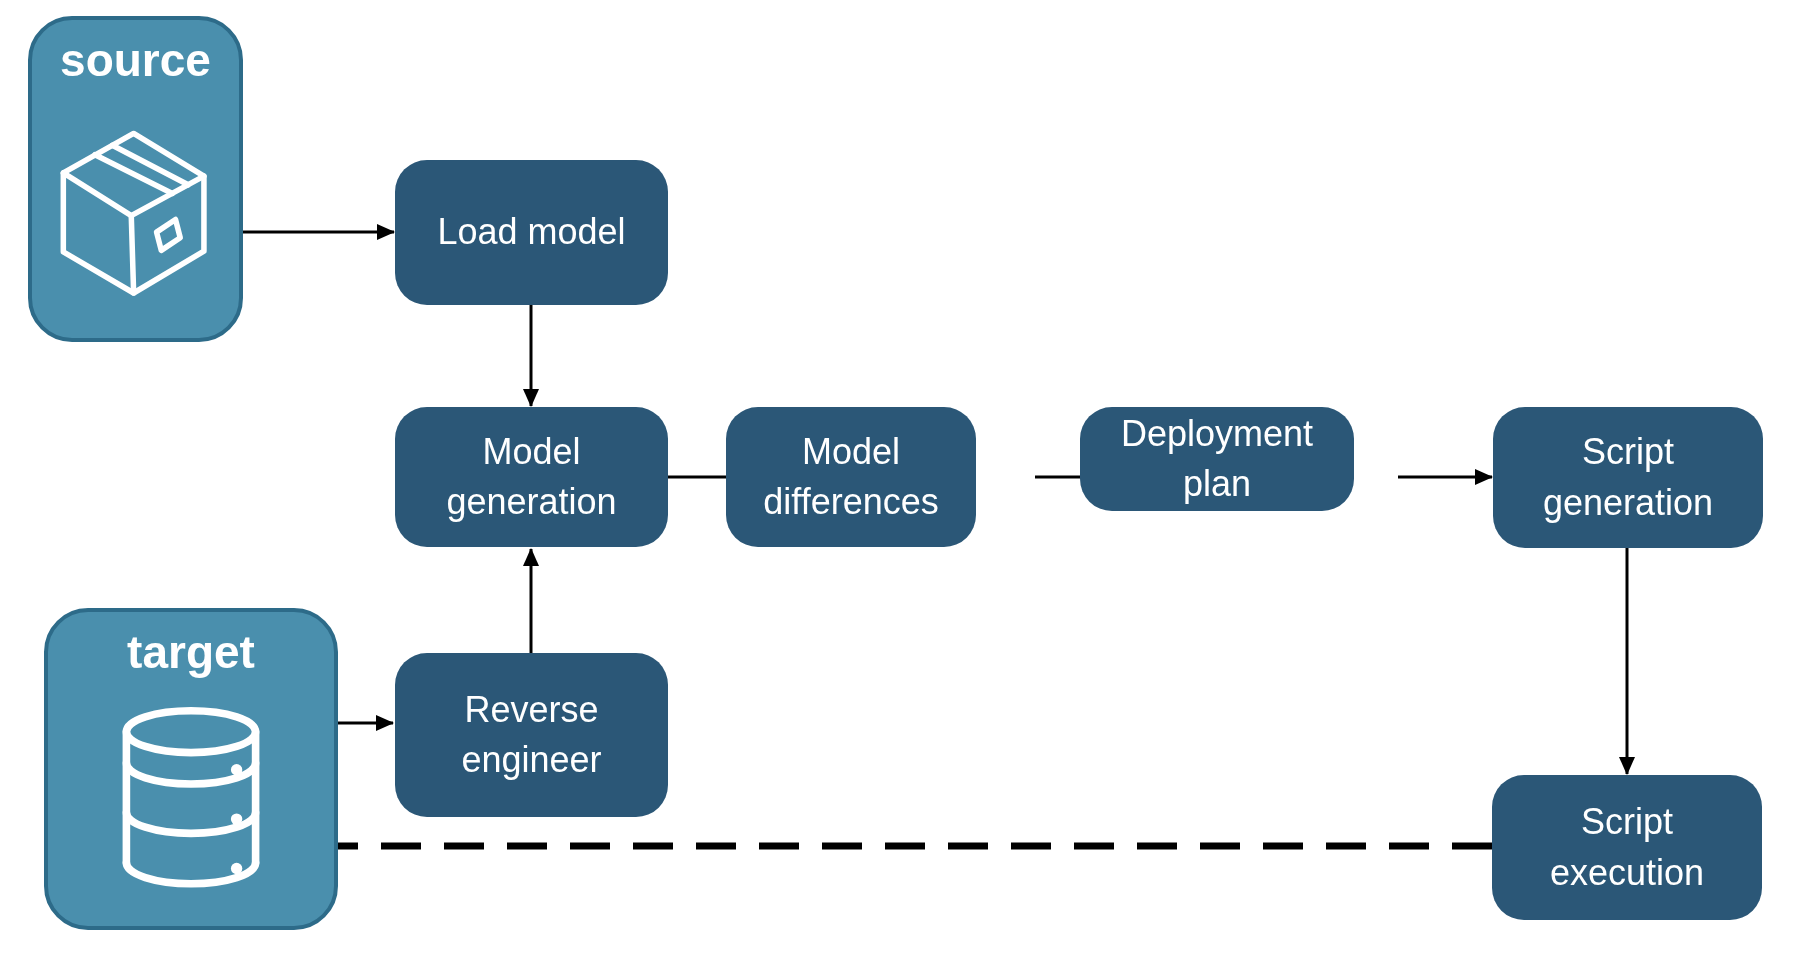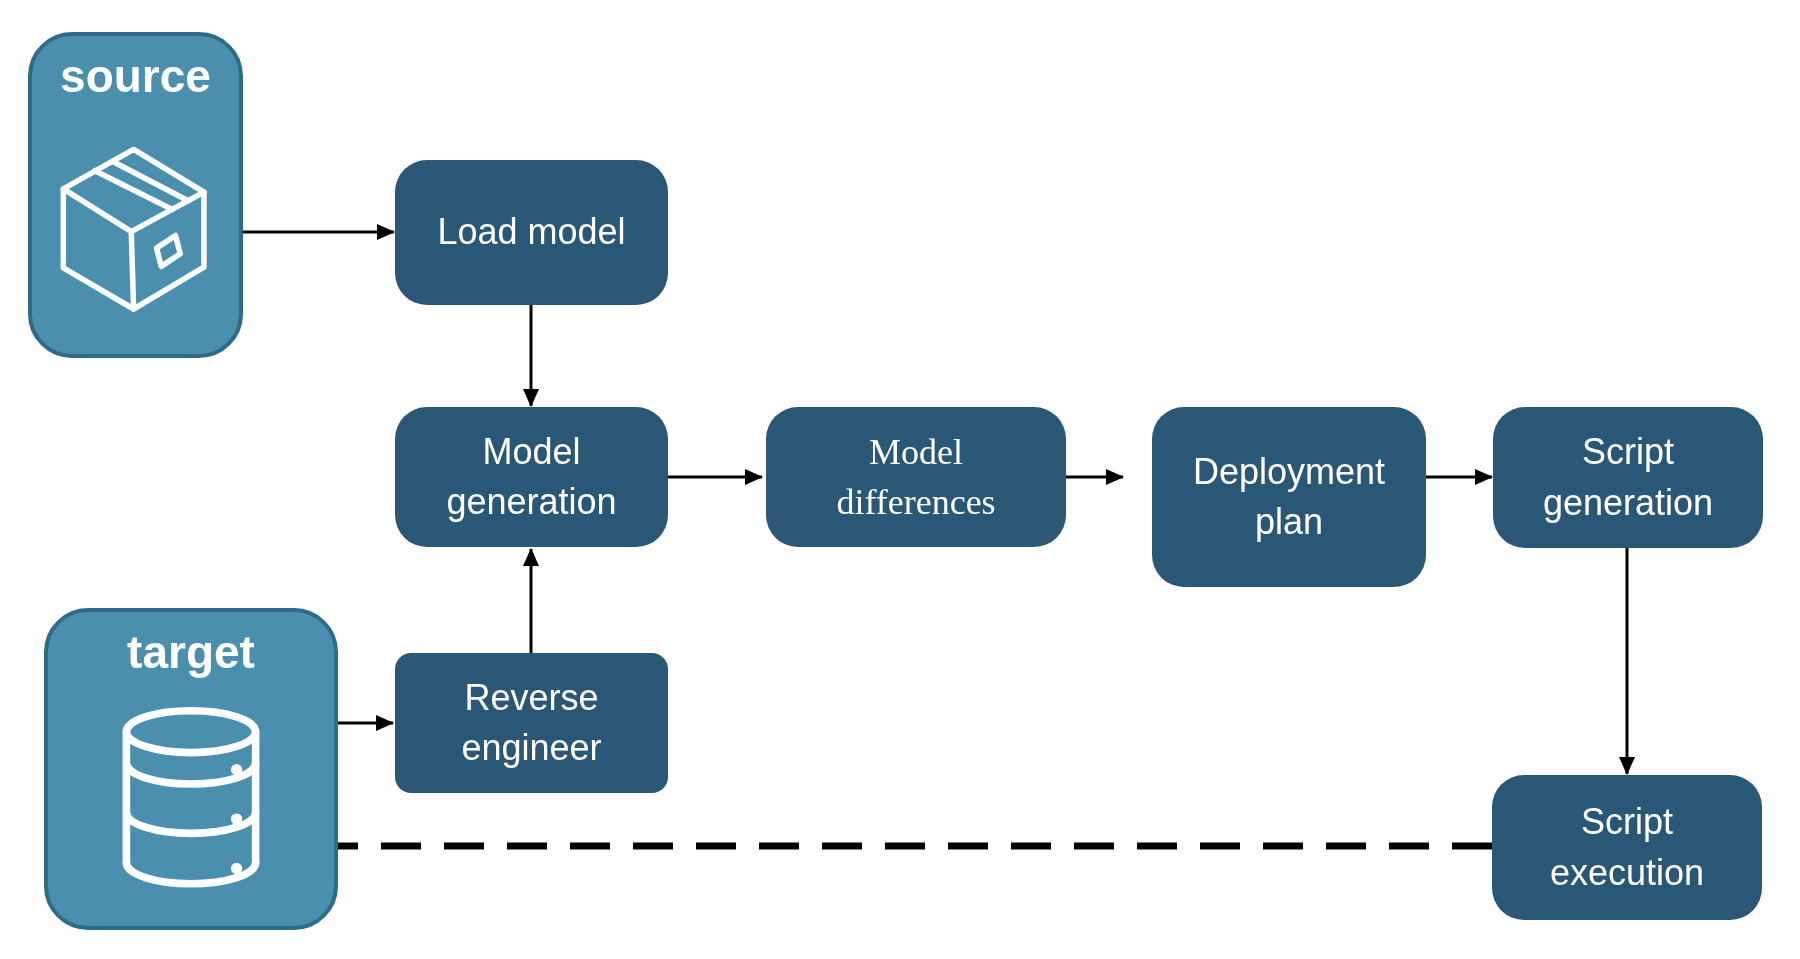--- a/index.html
+++ b/index.html
@@ -36,27 +36,27 @@
   .process-node{
     background:var(--process-fill,#2B5777);
     border-radius:32px;
     display:flex;align-items:center;justify-content:center;
     text-align:center;
     color:var(--label-text,#fff);
     font-size:36px;line-height:1.4;
     padding:0 40px;
   }
 
-  #node-source{left:28px;top:32px;width:215px;height:326px;}
+  #node-source{left:28px;top:16px;width:215px;height:326px;}
   #node-target{left:44px;top:608px;width:294px;height:322px;}
   #node-load-model{left:395px;top:160px;width:273px;height:145px;}
   #node-model-comparison{left:395px;top:407px;width:273px;height:140px;}
-  #node-reverse-engineer{left:395px;top:653px;width:273px;height:140px;border-radius:16px;}
-  #node-model-differences{left:766px;top:407px;width:300px;height:140px;font-family:Liberation Serif, serif;}
-  #node-deployment-plan{left:1152px;top:407px;width:274px;height:180px;justify-content:center;}
+  #node-reverse-engineer{left:395px;top:653px;width:273px;height:164px;}
+  #node-model-differences{left:726px;top:407px;width:250px;height:140px;}
+  #node-deployment-plan{left:1080px;top:407px;width:274px;height:104px;justify-content:center;}
   #node-script-generation{left:1493px;top:407px;width:270px;height:141px;}
   #node-script-execution{left:1492px;top:775px;width:270px;height:145px;}
 </style>
 </head>
 <body>
 
 <div id="canvas">
 
   <svg id="edge-layer" viewBox="0 0 1800 959" xmlns="http://www.w3.org/2000/svg">
     <defs>

